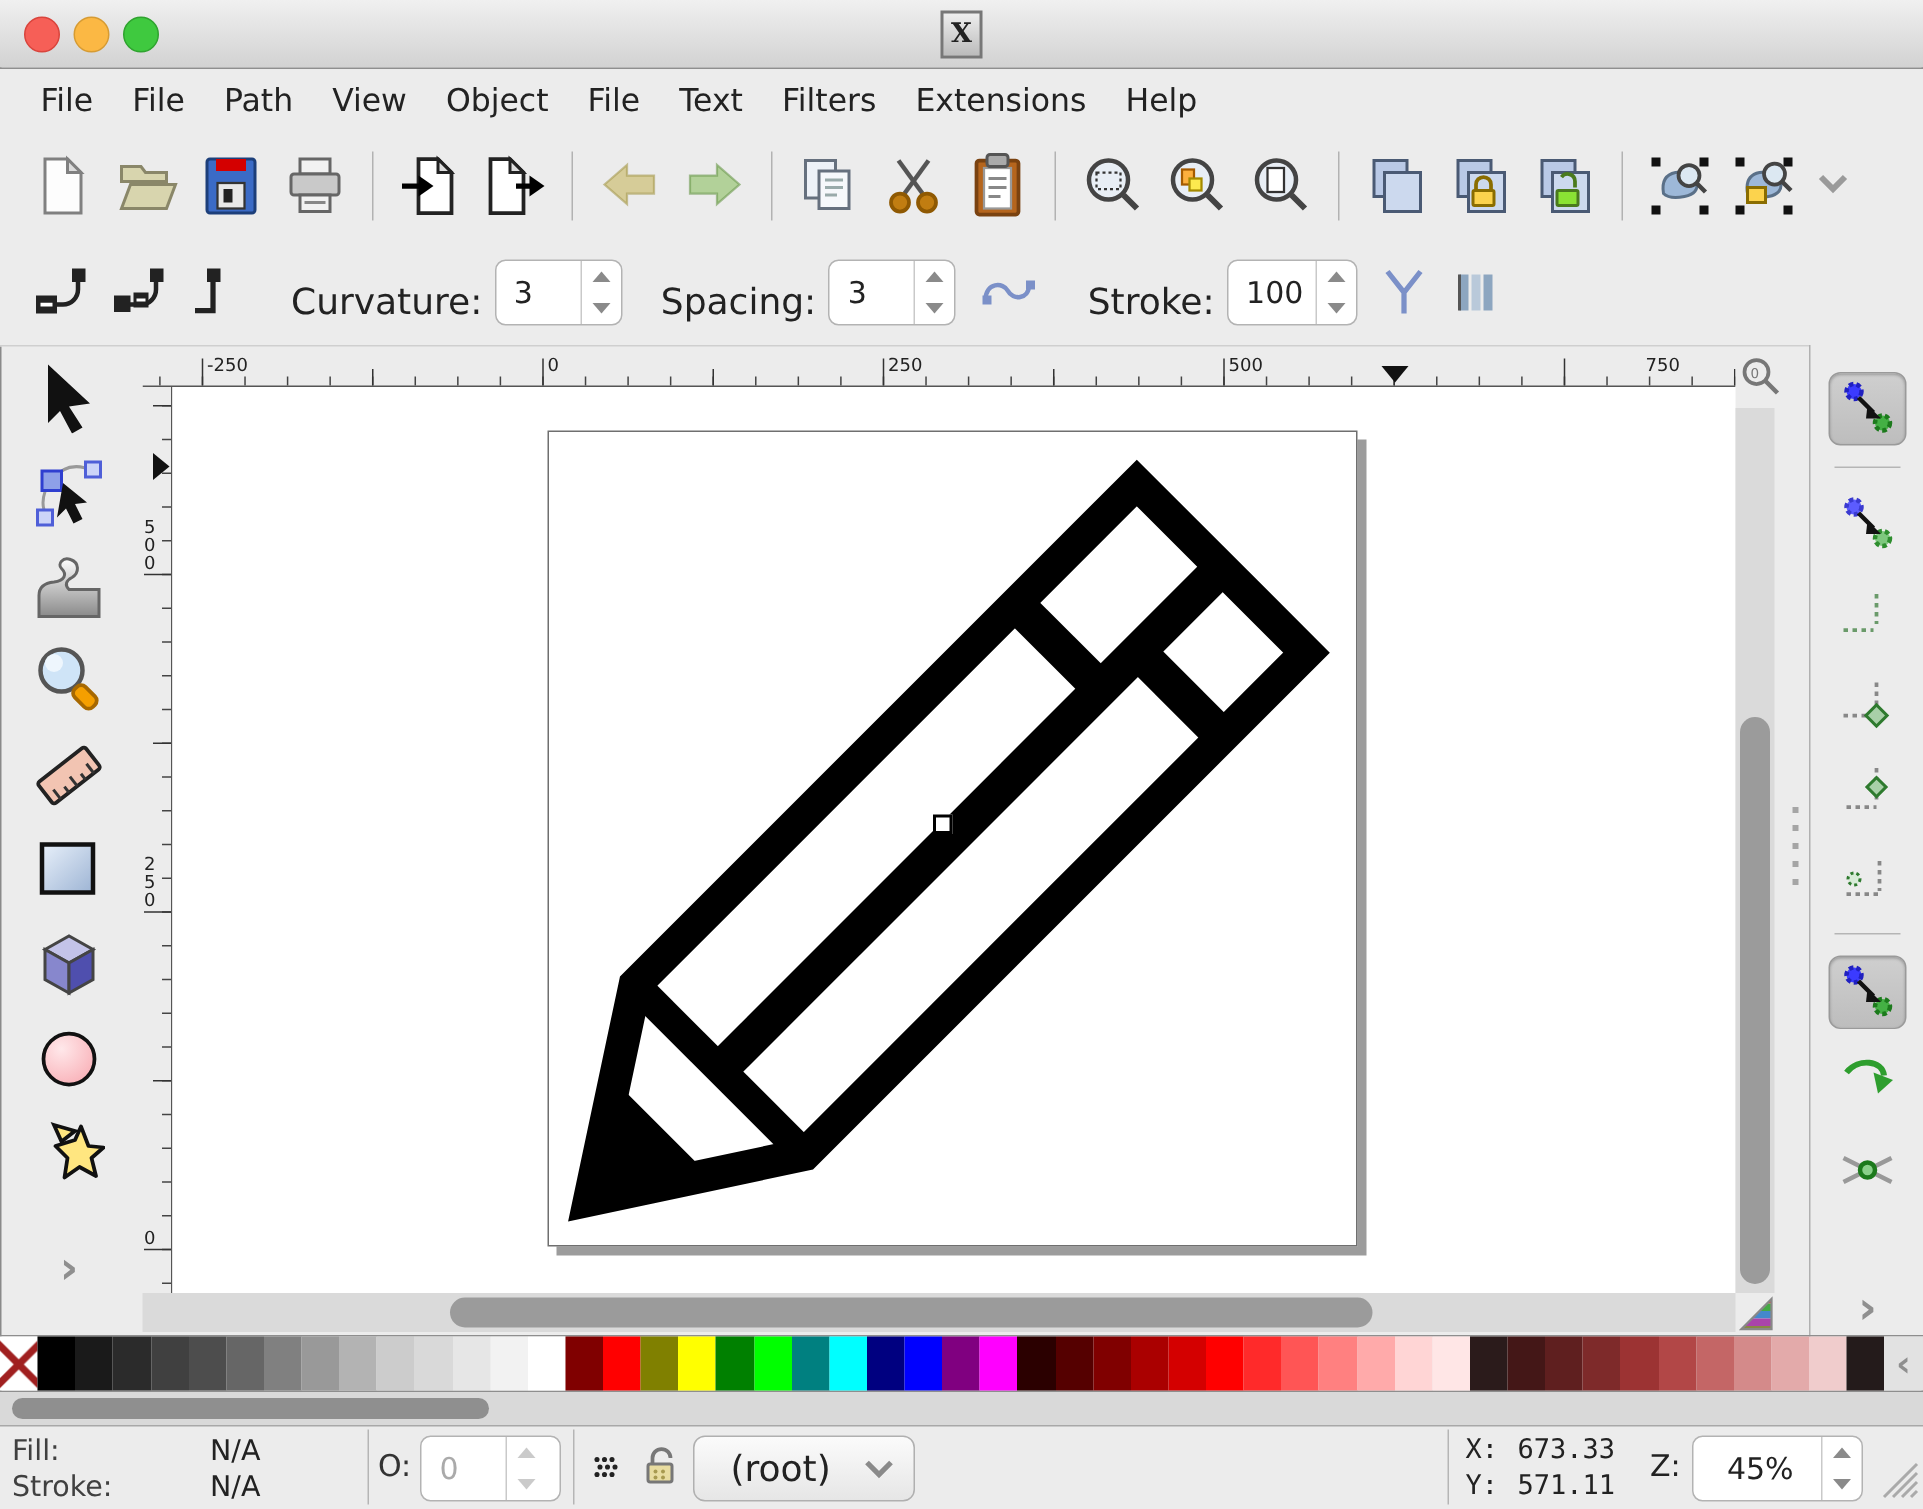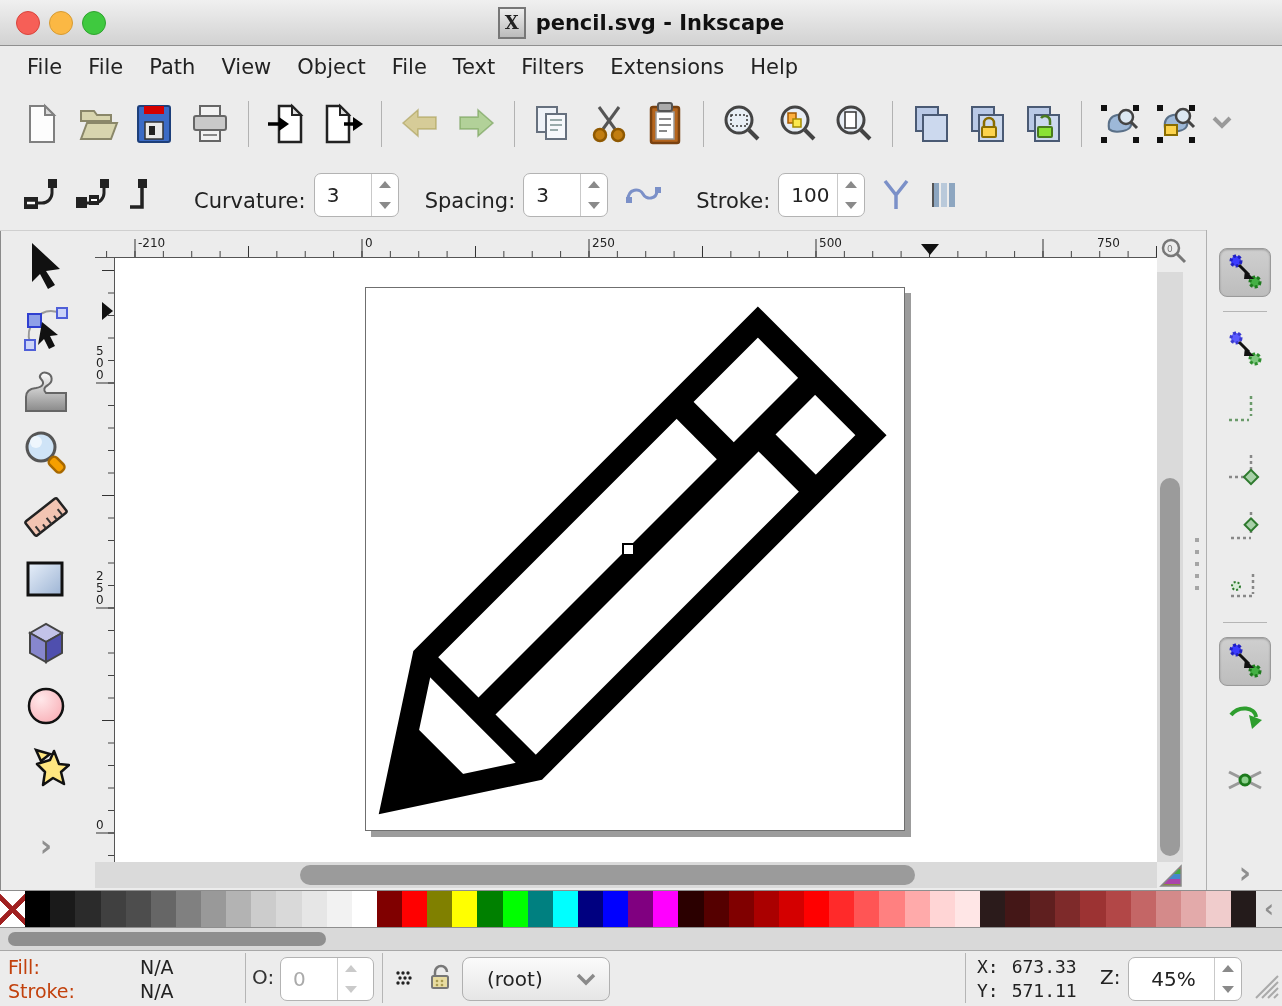--- a/index.html
+++ b/index.html
@@ -28,21 +28,21 @@
   .menu-item{font-size:21px;color:#222;padding:4px 13px;cursor:default;}
   
   .cmdbar{position:absolute;left:0;top:88px;width:1282px;height:72px;background:#ececec;
     display:flex;align-items:center;padding-left:14px;}
   .ico{width:46px;height:46px;display:flex;align-items:center;justify-content:center;margin:0 5px;}
   .vsep{width:1px;height:46px;background:#b2b2b2;margin:0 10px;}
   .chev{color:#9a9a9a;margin-left:6px;}
   
   .optbar{position:absolute;left:0;top:160px;width:1282px;height:70px;background:#ececec;
     border-bottom:1px solid #cfcfcf;display:flex;align-items:center;padding-left:16px;}
-  .opt-label{font-size:21px;color:#222;margin:12px 8px 0 26px;}
+  .opt-label{font-size:24px;color:#222;margin:12px 8px 0 26px;}
   .spinbox{height:42px;background:#fff;border:1px solid #b3b3b3;border-radius:7px;
     display:flex;align-items:center;overflow:hidden;}
   .spinbox .val{font-size:20px;padding:0 8px 0 12px;min-width:36px;color:#222;}
   .spinner{width:26px;height:42px;border-left:1px solid #c9c9c9;display:flex;flex-direction:column;}
   .spinner div{flex:1;display:flex;align-items:center;justify-content:center;}
   .tri-up{width:0;height:0;border-left:6px solid transparent;border-right:6px solid transparent;border-bottom:7px solid #8a8a8a;}
   .tri-dn{width:0;height:0;border-left:6px solid transparent;border-right:6px solid transparent;border-top:7px solid #8a8a8a;}
   .optico{margin:0 6px;display:flex;align-items:center;justify-content:center;}
   
   .toolbox{position:absolute;left:0;top:240px;width:92px;display:flex;flex-direction:column;
@@ -84,28 +84,28 @@
   .swatch{flex:1;height:100%;}
   .swatch.none{background:
      linear-gradient(45deg,transparent 43%,#a02020 44%,#a02020 54%,transparent 55%),
      linear-gradient(-45deg,transparent 43%,#a02020 44%,#a02020 54%,transparent 55%),#fff;}
   .pal-arrow{width:26px;background:#e2e2e2;display:flex;align-items:center;justify-content:center;
     color:#8f8f8f;font-size:24px;font-weight:bold;}
   .pal-scroll{position:absolute;left:0;top:928px;width:1282px;height:22px;background:#d9d9d9;}
   .pal-scroll .thumb{position:absolute;left:8px;top:4px;width:318px;height:14px;background:#8f8f8f;border-radius:7px;}
   
   .statusbar{position:absolute;left:0;top:950px;width:1282px;height:56px;background:#ececec;border-top:1px solid #a8a8a8;box-sizing:border-box;}
-  .fs-labels{position:absolute;left:8px;top:4px;font-size:19px;line-height:24px;color:#c2410c;}
+  .fs-labels{position:absolute;left:8px;top:4px;font-size:19px;line-height:24px;color:#404040;}
   .fs-values{position:absolute;left:140px;top:4px;font-size:19px;line-height:24px;color:#222;}
   .ssep{position:absolute;top:2px;width:1px;height:50px;background:#b5b5b5;}
   .o-label{position:absolute;left:252px;top:14px;font-size:20px;color:#333;}
   .o-spin{position:absolute;left:280px;top:6px;width:92px;}
   .o-spin .val{color:#aaa;}
   .layer-dd{position:absolute;left:462px;top:6px;width:146px;height:42px;border:1px solid #b0b0b0;border-radius:8px;
-    background:linear-gradient(#fbfbfb,#e6e6e6);display:flex;align-items:center;font-size:20px;color:#222;}
+    background:linear-gradient(#fbfbfb,#e6e6e6);display:flex;align-items:center;font-size:24px;color:#222;}
   .layer-dd .txt{margin-left:24px;flex:1;}
   .xy{position:absolute;left:975px;top:4px;font-family:"DejaVu Sans Mono",monospace;font-size:18px;line-height:24px;color:#222;}
   .xy table{border-collapse:collapse;}
   .xy td{padding:0 2px;}
   .xy td.num{text-align:right;min-width:74px;}
   .z-label{position:absolute;left:1100px;top:14px;font-size:20px;color:#222;}
   .z-spin{position:absolute;left:1128px;top:6px;width:112px;}
   .z-spin .val{text-align:center;flex:1;}
   .grip{position:absolute;right:2px;bottom:2px;}
 </style>
@@ -113,21 +113,20 @@
 <body>
 
 <div class="titlebar">
   <div class="lights">
     <span class="light red"></span>
     <span class="light yellow"></span>
     <span class="light green"></span>
   </div>
   <div class="title-wrap">
     <span class="xterm-icon">X</span>
-    <span>pencil.svg - Inkscape</span>
   </div>
 </div>
 
 <div class="menubar" id="menubar">
     <span class="menu-item">File</span>
     <span class="menu-item">File</span>
     <span class="menu-item">Path</span>
     <span class="menu-item">View</span>
     <span class="menu-item">Object</span>
     <span class="menu-item">File</span>
@@ -511,21 +510,21 @@
       <line x1="380.5" y1="10" x2="380.5" y2="21" stroke="#333"></line>
       <line x1="494" y1="3" x2="494" y2="21" stroke="#333"></line>
       <line x1="607.5" y1="10" x2="607.5" y2="21" stroke="#333"></line>
       <line x1="721" y1="3" x2="721" y2="21" stroke="#333"></line>
       <line x1="834.5" y1="10" x2="834.5" y2="21" stroke="#333"></line>
       <line x1="948" y1="3" x2="948" y2="21" stroke="#333"></line>
       <line x1="1061.5" y1="10" x2="1061.5" y2="21" stroke="#333"></line>
       <line x1="0" y1="21.5" x2="1062" y2="21.5" stroke="#555"></line>
     </svg>
   <span class="hmarker" style="left:826px"></span>
-<span class="lbl" style="left: 43px;">-210</span><span class="lbl" style="left: 270px;">0</span><span class="lbl" style="left: 497px;">250</span><span class="lbl" style="left: 724px;">500</span><span class="lbl" style="left: 1002px;">750</span></div>
+<span class="lbl" style="left: 43px;">-250</span><span class="lbl" style="left: 270px;">0</span><span class="lbl" style="left: 497px;">250</span><span class="lbl" style="left: 724px;">500</span><span class="lbl" style="left: 1002px;">750</span></div>
 <div class="vruler" id="vruler">
   <svg id="vruler-ticks" width="22" height="604">
       <line x1="15" y1="12.5" x2="21" y2="12.5" stroke="#444"></line>
       <line x1="15" y1="35" x2="21" y2="35" stroke="#444"></line>
       <line x1="15" y1="57.5" x2="21" y2="57.5" stroke="#444"></line>
       <line x1="15" y1="80" x2="21" y2="80" stroke="#444"></line>
       <line x1="15" y1="102.5" x2="21" y2="102.5" stroke="#444"></line>
       <line x1="15" y1="125" x2="21" y2="125" stroke="#444"></line>
       <line x1="15" y1="147.5" x2="21" y2="147.5" stroke="#444"></line>
       <line x1="15" y1="170" x2="21" y2="170" stroke="#444"></line>

